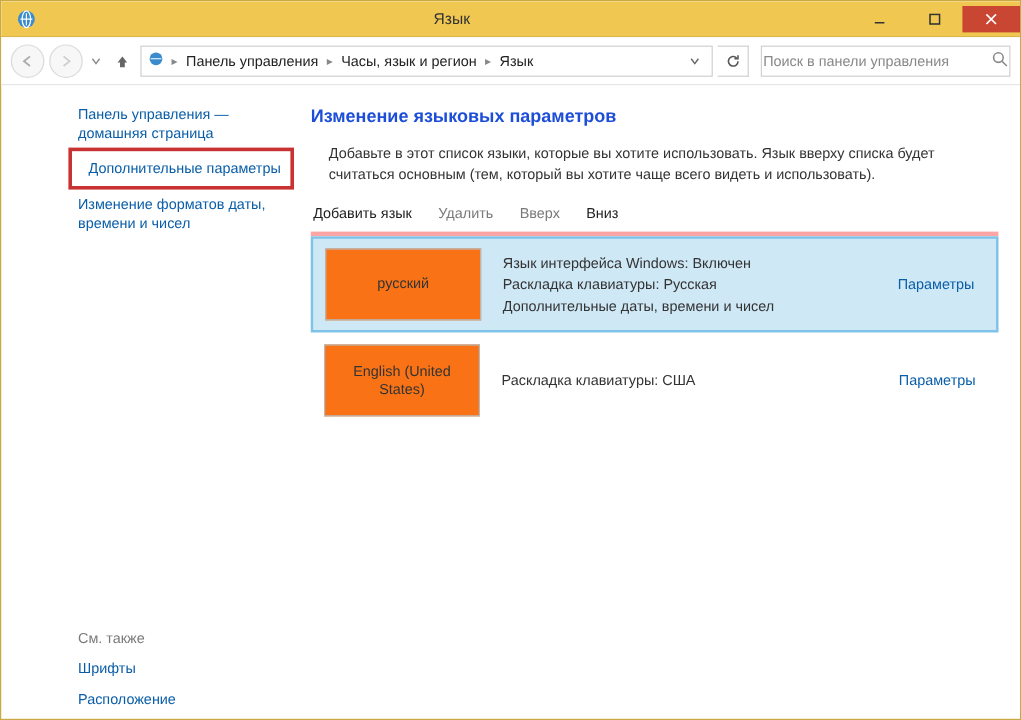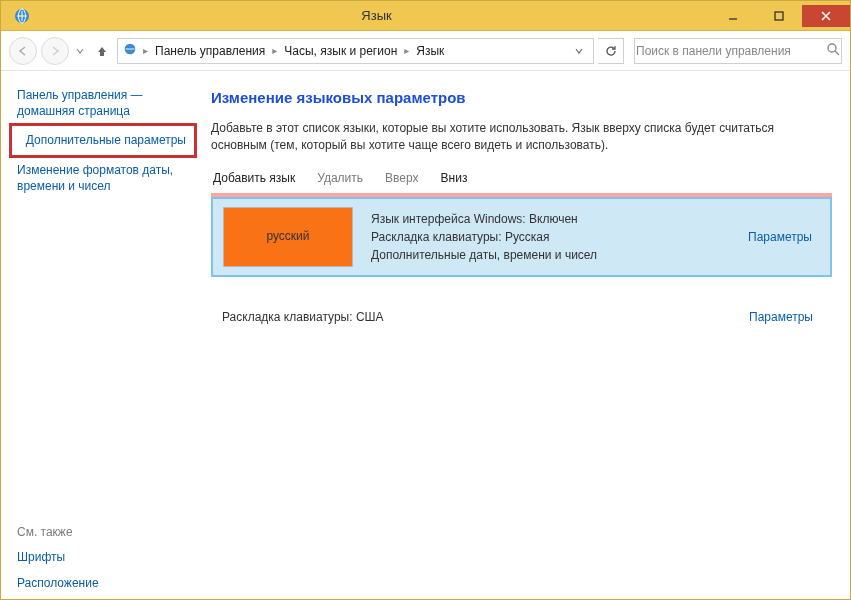--- a/index.html
+++ b/index.html
@@ -21,29 +21,29 @@
   .nav-up { width: 22px; color: #666; display: flex; align-items: center; justify-content: center; }
   .addr { flex: 1; height: 26px; border: 1px solid #d0d0d0; display: flex; align-items: center; padding: 0 4px; gap: 4px; }
   .addr .crumb { color: #222; padding: 0 2px; white-space: nowrap; }
   .addr .sep { color: #888; font-size: 10px; padding: 0 1px; }
   .addr .grow { flex: 1; }
   .addr .dd { color: #666; padding: 0 6px; }
   .refresh { width: 26px; height: 26px; border: 1px solid #d0d0d0; border-left: none; display: flex; align-items: center; justify-content: center; color: #555; }
   .search { width: 208px; height: 26px; border: 1px solid #d0d0d0; margin-left: 6px; display: flex; align-items: center; padding: 0 1px; color: #888; }
   .search .ph { flex: 1; white-space: nowrap; overflow: hidden; text-overflow: ellipsis; }
   
-  .body { flex: 1; display: flex; overflow: hidden; }
+  .body { flex: 1; display: flex; overflow: hidden; padding-left: 48px; }
   .sidebar { width: 200px; padding: 16px 12px 8px 16px; color: #0a5ea8; display: flex; flex-direction: column; gap: 10px; }
   .sidebar a { color: #0a5ea8; text-decoration: none; display: block; line-height: 1.35; cursor: pointer; }
   .sidebar .highlight { border: 3px solid #c83232; padding: 6px 8px; margin: -6px -8px; text-align: right; }
   .sidebar .spacer { flex: 1; }
   .sidebar .section { color: #7a7a7a; font-size: 12px; margin-top: 8px; }
   .main { flex: 1; padding: 14px 18px 8px 10px; display: flex; flex-direction: column; overflow: hidden; }
   .main h1 { color: #1d4ed8; font-weight: bold; font-size: 15px; margin: 4px 0 14px 0; }
-  .desc { color: #333; line-height: 1.45; margin-bottom: 16px; padding-right: 8px; }
+  .desc { color: #333; line-height: 1.45; margin-bottom: 16px; padding-right: 8px; margin-left: 15px; }
   .toolbar { display: flex; gap: 22px; border-bottom: 4px solid #fca5a5; padding: 0 0 8px 2px; color: #7a7a7a; }
   .toolbar .act { cursor: default; }
   .toolbar .act.enabled { color: #222; cursor: pointer; }
   .list { border: none; }
   .row { display: flex; align-items: center; min-height: 80px; padding: 0 10px; border: 1px solid transparent; gap: 18px; }
   .row.selected { background: #cfe8f6; border: 2px solid #7fc3e8; }
   .lang-box { width: 130px; height: 60px; border: 1px solid #b8b8b8; background: #f97316; display: flex; align-items: center; justify-content: center; text-align: center; color: #333; line-height: 1.25; padding: 4px; }
   .row .info { flex: 1; color: #333; line-height: 1.5; }
   .row .opts { color: #0a5ea8; cursor: pointer; padding-right: 8px; }
   .app-icon { width:18px; height:18px; }
@@ -164,20 +164,21 @@
           <div class="row selected">
             <div class="lang-box">русский</div>
             <div class="info">
               <div>Язык интерфейса Windows: Включен</div>
               <div>Раскладка клавиатуры: Русская</div>
               <div>Дополнительные даты, времени и чисел</div>
             </div>
             <div class="opts">Параметры</div>
           </div>
           <div class="row">
+            <div class="lang-box">English (United States)</div>
             <div class="info">
               <div>Раскладка клавиатуры: США</div>
             </div>
             <div class="opts">Параметры</div>
           </div>
         </div>
     </div>
   </div>
 
 </div>

